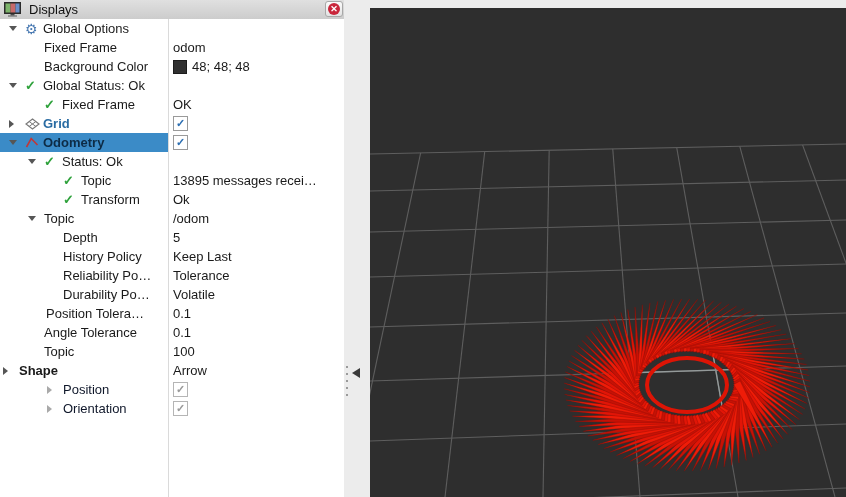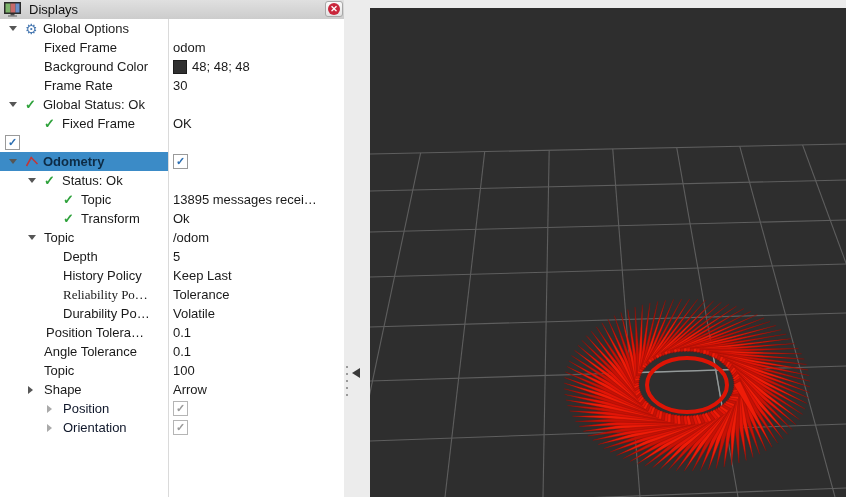--- a/index.html
+++ b/index.html
@@ -123,28 +123,20 @@
         <div class="trow">
           <div class="ncell" style="padding-left: 44px;">
             <span class="lbl">Background Color</span>
           </div>
           <div class="vcell">
             <span class="swatch" style="background: rgb(48, 48, 48);"></span>
             <span class="vtext">48; 48; 48</span>
           </div>
         </div>
         <div class="trow">
-          <div class="ncell" style="padding-left: 44px;">
-            <span class="lbl">Frame Rate</span>
-          </div>
-          <div class="vcell">
-            <span class="vtext">30</span>
-          </div>
-        </div>
-        <div class="trow">
           <div class="ncell" style="padding-left: 6px;">
             <div class="slot">
               <div class="arr-down"></div>
             </div>
             <div class="islot">
               <span class="chk">✓</span>
             </div>
             <span class="lbl">Global Status: Ok</span>
           </div>
           <div class="vcell"></div>
@@ -154,20 +146,32 @@
             <div class="islot">
               <span class="chk">✓</span>
             </div>
             <span class="lbl">Fixed Frame</span>
           </div>
           <div class="vcell">
             <span class="vtext">OK</span>
           </div>
         </div>
         <div class="trow">
+          <div class="ncell" style="padding-left: 6px;">
+            <div class="slot">
+              <div class="arr-right"></div>
+            </div>
+            <div class="islot">
+              <svg width="15" height="12" viewBox="0 0 15 12">
+                <path d="M7.5 1 14 6 7.5 11 1 6Z" fill="none" stroke="#7a7a7a" stroke-width="1.2"></path>
+                <path d="M4.2 3.6 10.8 8.4 M10.8 3.6 4.2 8.4" fill="none" stroke="#7a7a7a" stroke-width="1"></path>
+              </svg>
+            </div>
+            <span class="lbl display">Grid</span>
+          </div>
           <div class="vcell">
             <span class="cb">✓</span>
           </div>
         </div>
         <div class="trow sel">
           <div class="ncell" style="padding-left: 6px;">
             <div class="slot">
               <div class="arr-down"></div>
             </div>
             <div class="islot">
@@ -236,21 +240,21 @@
         </div>
         <div class="trow">
           <div class="ncell" style="padding-left: 63px;">
             <span class="lbl">History Policy</span>
           </div>
           <div class="vcell">
             <span class="vtext">Keep Last</span>
           </div>
         </div>
         <div class="trow">
-          <div class="ncell" style="padding-left: 63px; font-family: Liberation Serif, serif;">
+          <div class="ncell" style="padding-left: 63px;">
             <span class="lbl">Reliability Po…</span>
           </div>
           <div class="vcell">
             <span class="vtext">Tolerance</span>
           </div>
         </div>
         <div class="trow">
           <div class="ncell" style="padding-left: 63px;">
             <span class="lbl">Durability Po…</span>
           </div>
@@ -276,21 +280,21 @@
         </div>
         <div class="trow">
           <div class="ncell" style="padding-left: 44px;">
             <span class="lbl">Topic</span>
           </div>
           <div class="vcell">
             <span class="vtext">100</span>
           </div>
         </div>
         <div class="trow">
-          <div class="ncell" style="padding-left: 25px;">
+          <div class="ncell" style=" font-weight: bold;">
             <div class="slot">
               <div class="arr-right"></div>
             </div>
             <span class="lbl">Shape</span>
           </div>
           <div class="vcell">
             <span class="vtext">Arrow</span>
           </div>
         </div>
         <div class="trow">

